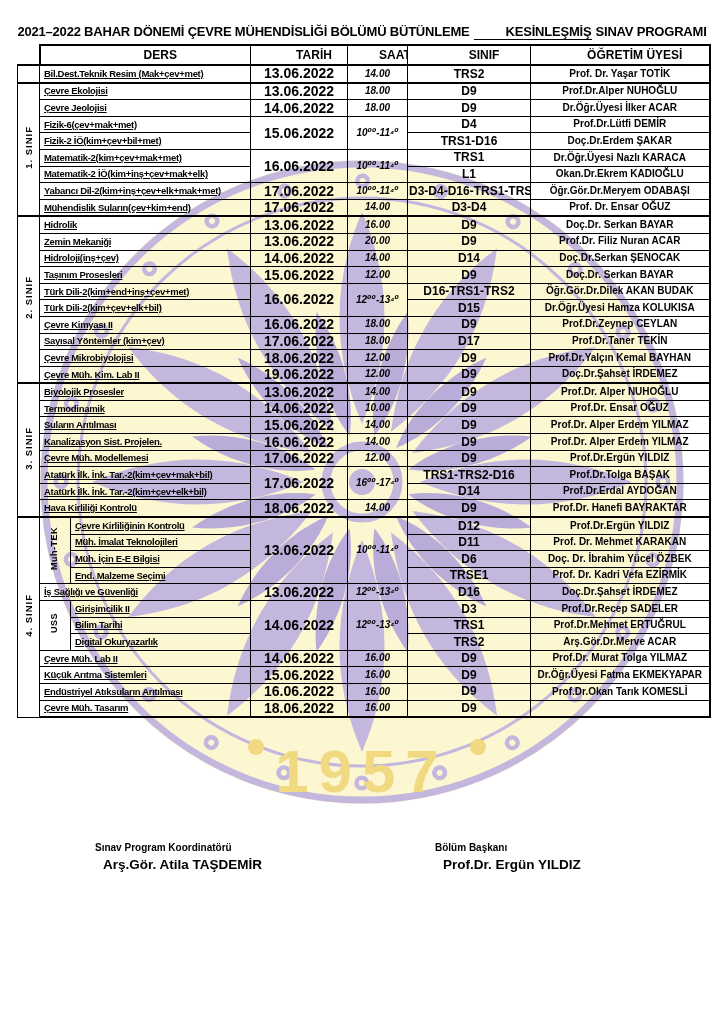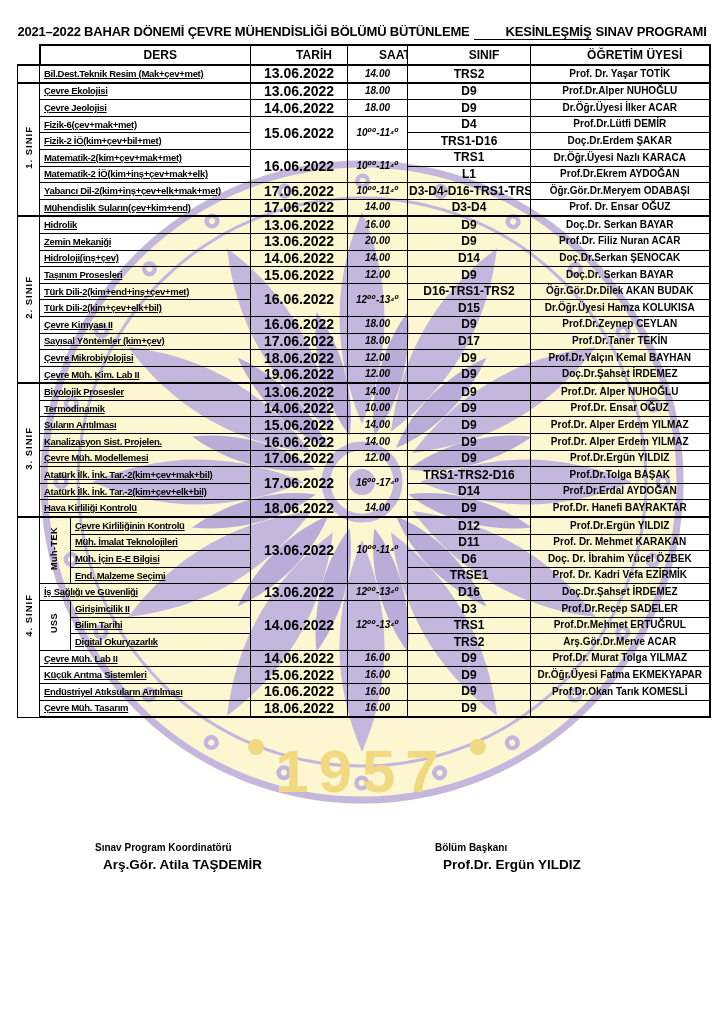--- a/index.html
+++ b/index.html
@@ -163,21 +163,21 @@
       <tr>
         <td class="c" colspan="2">Matematik-2(kim+çev+mak+met)</td>
         <td class="d" rowspan="2">16.06.2022</td>
         <td class="t" rowspan="2">10⁰⁰-11⁴⁰</td>
         <td class="s">TRS1</td>
         <td class="h">Dr.Öğr.Üyesi Nazlı KARACA</td>
       </tr>
       <tr>
         <td class="c" colspan="2">Matematik-2 İÖ(kim+inş+çev+mak+elk)</td>
         <td class="s">L1</td>
-        <td class="h">Prof.Dr.Ekrem AYDOĞAN</td>
+        <td class="h">Okan.Dr.Ekrem KADIOĞLU</td>
       </tr>
       <tr>
         <td class="c" colspan="2">Yabancı Dil-2(kim+inş+çev+elk+mak+met)</td>
         <td class="d">17.06.2022</td>
         <td class="t">10⁰⁰-11⁴⁰</td>
         <td class="s">D3-D4-D16-TRS1-TRS2</td>
         <td class="h">Öğr.Gör.Dr.Meryem ODABAŞI</td>
       </tr>
       <tr>
         <td class="c" colspan="2">Mühendislik Suların(çev+kim+end)</td>

